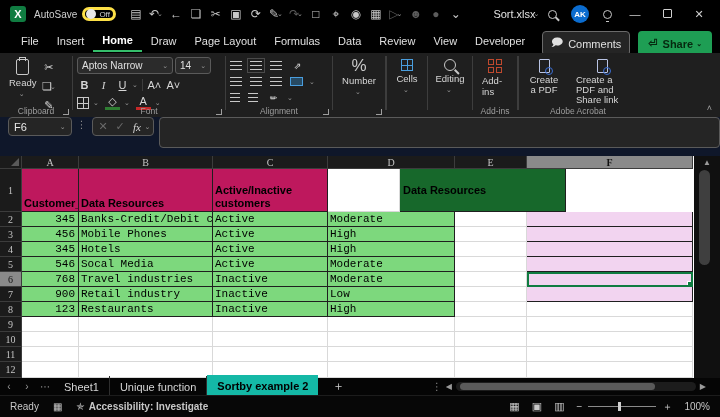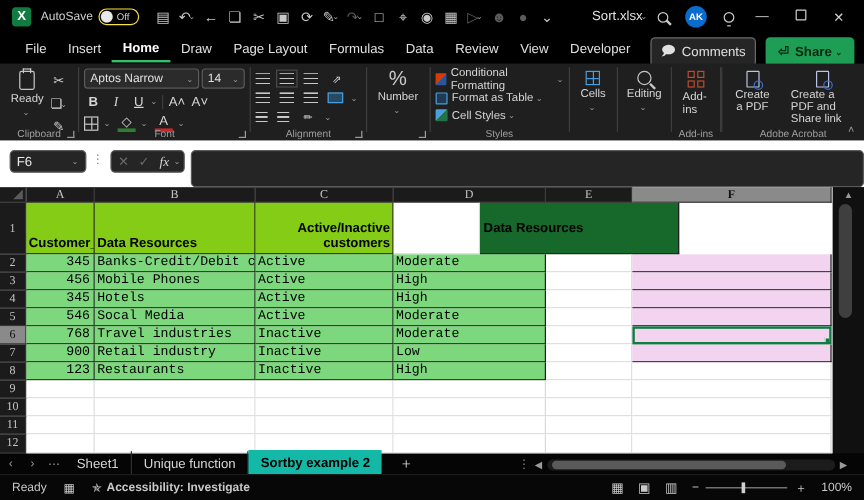--- a/index.html
+++ b/index.html
@@ -9,21 +9,21 @@
     background:#000; font-family:"Liberation Sans", sans-serif; color:#d6d6d6;
     font-size:11px;
   }
   
   #titlebar { position:absolute; top:0; left:0; width:720px; height:28px;
     background:#000; display:flex; align-items:center; gap:0; }
   .excel-logo { width:16px; height:16px; background:#107C41; border-radius:3px;
     color:#fff; font-weight:bold; font-size:11px; display:flex; align-items:center;
     justify-content:center; margin:0 8px 0 10px; }
   .autosave { display:flex; align-items:center; gap:5px; font-size:10px; color:#cfcfcf; }
-  .toggle { width:34px; height:14px; border:1px solid #fde047; border-radius:8px;
+  .toggle { width:34px; height:14px; border:3px solid #fde047; border-radius:8px;
     display:flex; align-items:center; padding:1px 3px 1px 1px; gap:3px; }
   .knob { width:10px; height:10px; background:#e8e8e8; border-radius:50%; }
   .toggle-state { font-size:8px; color:#cfcfcf; }
   .qat { display:flex; align-items:center; gap:1px; margin-left:10px; }
   .qat-btn { min-width:19px; height:20px; display:flex; align-items:center;
     justify-content:center; color:#c8c8c8; font-size:12px; border-radius:3px; }
   .qat-btn.dim { color:#5c5c5c; }
   .chev { font-size:7px; color:#9a9a9a; margin-left:-2px; }
   .doc-title { display:flex; align-items:center; margin-left:28px;
     font-size:11px; color:#e2e2e2; }
@@ -103,21 +103,21 @@
   .magbig::after { content:""; position:absolute; width:6px; height:1.5px;
     background:#c8c8c8; transform:rotate(45deg); right:-5px; bottom:-2px; }
   .pdfdoc { position:relative; width:11px; height:14px; border:1.5px solid #b9c4e4;
     border-radius:1px; }
   .pdfdoc::after { content:""; position:absolute; right:-4px; bottom:-3px;
     width:6px; height:6px; border:1.5px solid #3b6fd4; border-radius:50%; }
   .collapse-chev { position:absolute; right:8px; bottom:4px; color:#9e9e9e;
     font-size:9px; }
   
   #formula-bar { position:absolute; top:117px; left:0; width:720px; height:39px;
-    background:#ffffff; display:flex; align-items:flex-start; padding-top:8px; }
+    background:#0f172a; display:flex; align-items:flex-start; padding-top:0; }
   .namebox { width:64px; height:19px; margin-left:8px; background:#252525;
     border:1px solid #5a5a5a; border-radius:4px; display:flex; align-items:center;
     justify-content:space-between; padding:0 5px; color:#e8e8e8; font-size:11px; }
   .fdots { color:#8a8a8a; margin:2px 5px 0 5px; font-size:10px; }
   .fx-group { height:19px; background:#252525; border:1px solid #5a5a5a;
     border-radius:4px; display:flex; align-items:center; padding:0 3px; gap:2px; }
   .fx-group .dim { color:#6a6a6a; }
   .formula-input { margin-left:5px; width:566px; height:31px; background:#252525;
     border:1px solid #5a5a5a; border-radius:4px; }
   
@@ -135,23 +135,23 @@
   .rh { width:22px; flex:none; background:#1b1b1b; color:#c4c4c4;
     border-right:1px solid #3c3c3c; border-bottom:1px solid #3c3c3c;
     font-size:10px; text-align:center; display:flex; align-items:center;
     justify-content:center; font-family:"Liberation Serif", serif; }
   .rh.hl { background:#8a8a8a; color:#111; }
   .c { flex:none; overflow:hidden; white-space:nowrap; }
   .w-a{width:57px}.w-b{width:134px}.w-c{width:115px}.w-d{width:127px}
   .w-e{width:72px}.w-f{width:166px}
   .lt { border-right:1px solid #d9d9d9; border-bottom:1px solid #d9d9d9; background:#fff; }
   .dk { border-right:1px solid #1f1f1f; border-bottom:1px solid #1f1f1f; }
-  .hdr { background:#84cc16; color:#000; font-weight:bold; font-size:11px;
+  .hdr { background:#be185d; color:#000; font-weight:bold; font-size:11px;
     line-height:13px; padding:1px 2px; display:flex; align-items:flex-end;
-    white-space:normal;text-align:right; }
+    white-space:normal; }
   .hdr-f { background:#17682B; color:#000; font-weight:bold; font-size:11px;
     padding:1px 3px; display:flex; align-items:center; }
   .green { background:#7DD87D; color:#000;
     font-family:"Liberation Mono", monospace; font-size:11px; line-height:14px;
     padding:0 2px; }
   .num { text-align:right; padding-right:3px; }
   .pink { background:#F2D4F0; }
   .selcell { position:relative; border:2px solid #107C41 !important; }
   .selcell::after { content:""; position:absolute; right:-2px; bottom:-2px;
     width:4px; height:4px; background:#107C41; border:1px solid #fff; }
@@ -345,38 +345,20 @@
     <div class="group" style="width:52px;justify-content:center">
       <div class="bigbtn">
         <span class="ico" style="font-size:17px">%</span>
         <span>Number</span>
         <span class="chev">⌄</span>
       </div>
       <span class="launcher"></span>
     </div>
     <div class="gsep"></div>
 
-    <div class="group" style="width:128px;flex-direction:column;gap:1px">
-      <div class="style-item">
-        <span class="sq cf"></span>
-        <span>Conditional Formatting</span>
-        <span class="chev">⌄</span>
-      </div>
-      <div class="style-item">
-        <span class="sq ft"></span>
-        <span>Format as Table</span>
-        <span class="chev">⌄</span>
-      </div>
-      <div class="style-item">
-        <span class="sq cs"></span>
-        <span>Cell Styles</span>
-        <span class="chev">⌄</span>
-      </div>
-      <span class="glabel">Styles</span>
-    </div>
     <div class="gsep"></div>
 
     <div class="group" style="width:40px;justify-content:center">
       <div class="bigbtn">
         <span class="gridico blue"></span>
         <span>Cells</span>
         <span class="chev">⌄</span>
       </div>
     </div>
     <div class="gsep"></div>

